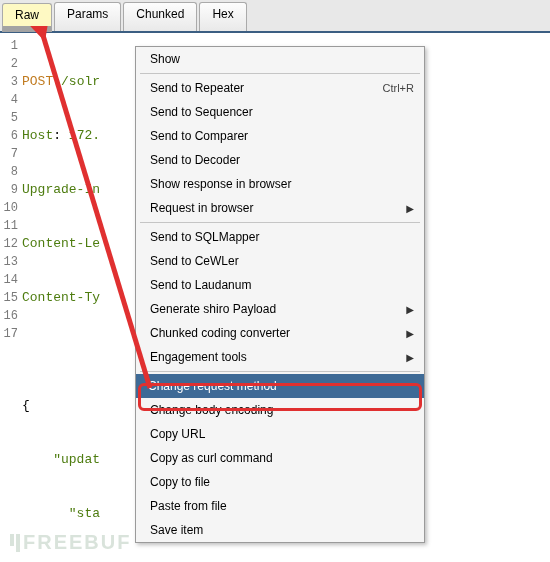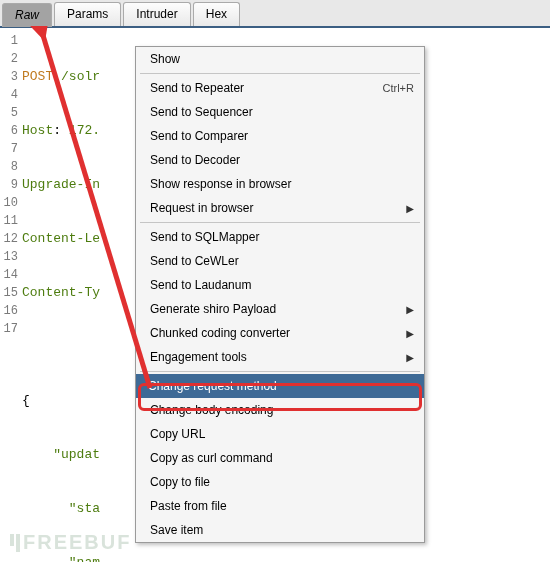--- a/index.html
+++ b/index.html
@@ -23,25 +23,24 @@
     padding: 4px 12px;
     background: linear-gradient(#fdfdfd, #e9e9e9);
     border: 1px solid #aaa;
     border-bottom: none;
     border-radius: 3px 3px 0 0;
     font-size: 12px;
     cursor: pointer;
     color: #000;
   }
   .tab.active {
-    background: #a3a3a3;
-    border-bottom: 1px solid #a3a3a3;
+    background: #fef9c3;
+    border-bottom: 6px solid #a3a3a3;
     position: relative;
     top: 1px;
-    font-style: italic;
   }
   .editor {
     display: flex;
     font-family: "Courier New", monospace;
     font-size: 13px;
     line-height: 18px;
     background: #fff;
     padding-top: 4px;
     position: relative;
   }
@@ -119,21 +118,21 @@
   .watermark .bars { display:flex; gap:2px;}
   .watermark .bars span { width:4px; height:18px; background:#d9e3db; display:inline-block;}
   .watermark .bars span:first-child{height:12px;}
 </style>
 </head>
 <body>
 
 <div class="tabs">
   <div class="tab active">Raw</div>
   <div class="tab">Params</div>
-  <div class="tab">Intruder</div>
+  <div class="tab">Chunked</div>
   <div class="tab">Hex</div>
 </div>
 
 <div class="editor">
   <div class="gutter">
     <div>1</div>
     <div>2</div>
     <div>3</div>
     <div>4</div>
     <div>5</div>

